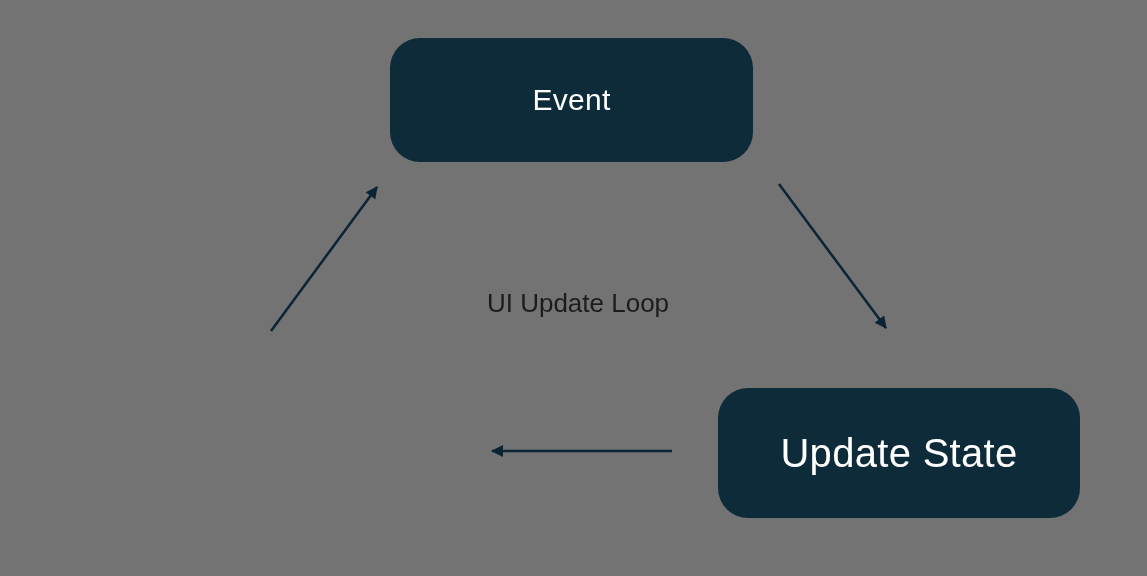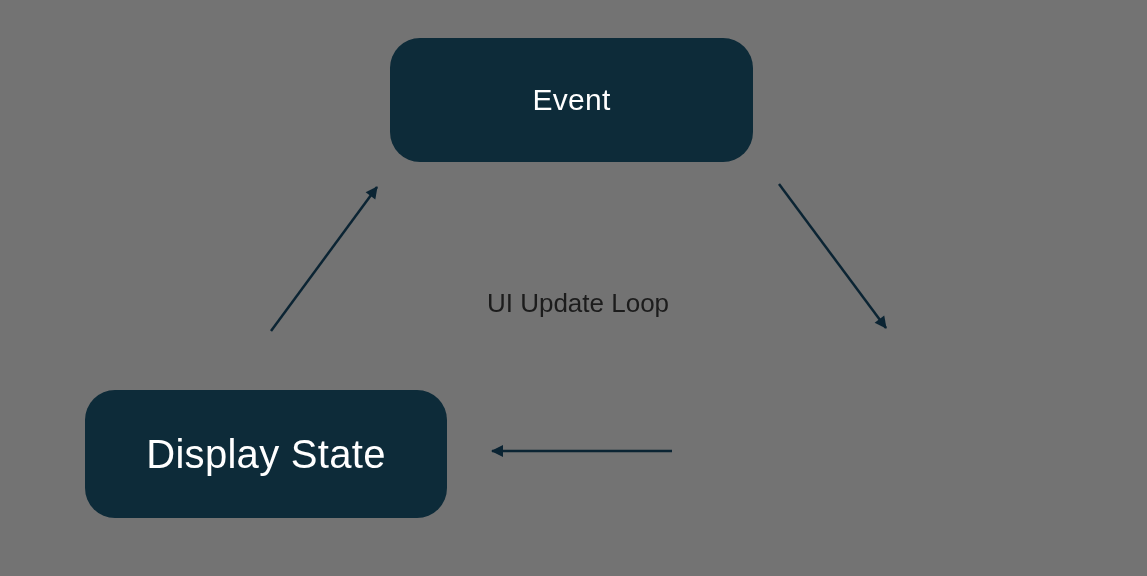--- a/index.html
+++ b/index.html
@@ -82,20 +82,20 @@
 
     <line x1="672" y1="451" x2="492" y2="451" stroke="#0b2433" stroke-width="2.5" marker-end="url(#arrowhead)"></line>
 
     <line x1="271" y1="331" x2="377" y2="187" stroke="#0b2433" stroke-width="2.5" marker-end="url(#arrowhead)"></line>
   </svg>
 
   <div class="node node-event">
     <span>Event</span>
   </div>
 
-  <div class="node node-display-state">
-    <span>Display State</span>
+
+  <div class="node node-update-state">
+    <span>Update State</span>
   </div>
-
 
   <div class="center-label">UI Update Loop</div>
 
 </div>
 
 </body></html>

